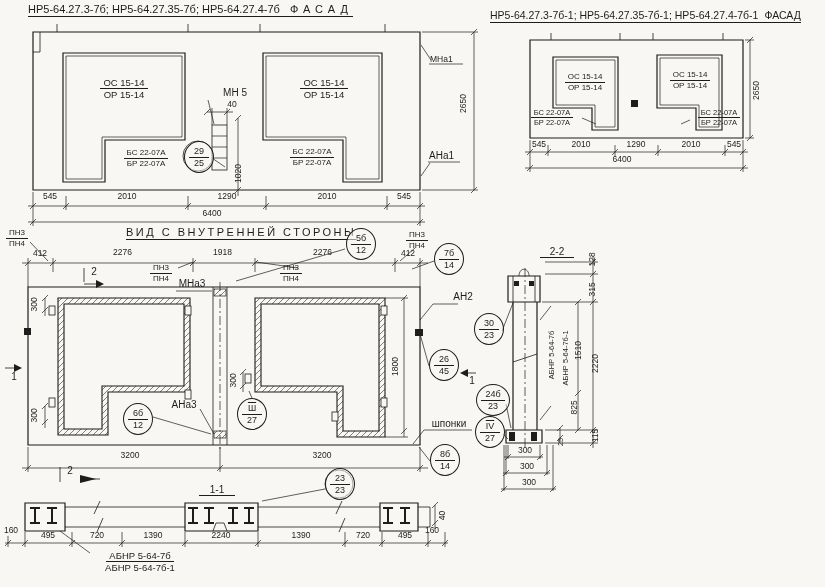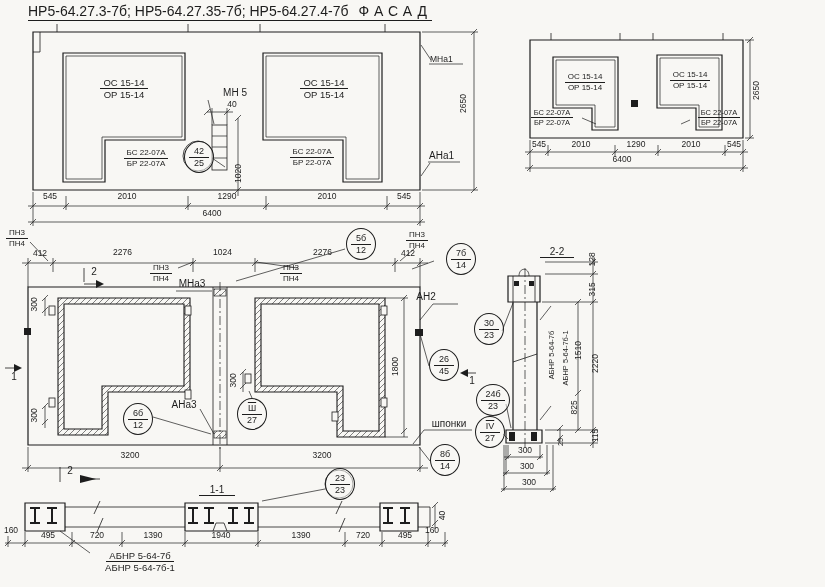--- a/index.html
+++ b/index.html
@@ -8,21 +8,21 @@
   svg.art{position:absolute;left:0;top:0;}
   .s{stroke:#1d1d1d;stroke-width:1.2;fill:none;}
   .t{stroke:#1d1d1d;stroke-width:0.8;fill:none;}
   .d{stroke:#1d1d1d;stroke-width:0.7;fill:none;}
   .blk{fill:#1d1d1d;stroke:none;}
   .lbl{position:absolute;font-size:8.5px;line-height:1.05;text-align:center;white-space:nowrap;}
   .lg{font-size:10px;}
   .sm{font-size:7.5px;}
   .left{text-align:left;}
   .rot{transform:rotate(-90deg);}
-  .title{position:absolute;font-size:14px;white-space:nowrap;border-bottom:1.3px solid #1d1d1d;padding-bottom:1px;}
+  .title{position:absolute;font-size:11px;white-space:nowrap;border-bottom:1.3px solid #1d1d1d;padding-bottom:1px;}
   .fasad{letter-spacing:5px;margin-left:10px;}
   .fasad2{margin-left:6px;}
   .frac{position:absolute;display:flex;flex-direction:column;align-items:center;font-size:9.5px;line-height:1.2;white-space:nowrap;}
   .frac .fa{border-bottom:1px solid #1d1d1d;padding:0 3px;}
   .frac.f8{font-size:8px;}
   .frac.f7{font-size:7.5px;}
   .callout{position:absolute;width:28px;height:30px;border:1.1px solid #1d1d1d;border-radius:50%;
            display:flex;flex-direction:column;align-items:center;justify-content:center;
            font-size:9px;line-height:1.15;background:rgba(248,247,244,.55);}
   .callout .ca{border-bottom:1px solid #1d1d1d;width:72%;text-align:center;}
@@ -210,33 +210,36 @@
   <span>БР 22-07А</span>
 </div>
 <div class="frac f8" style="left:276px;top:147px;width:72px">
   <span class="fa">БС 22-07А</span>
   <span>БР 22-07А</span>
 </div>
 <div class="lbl lg" style="left:217px;top:88px;width:36px">МН 5</div>
 <div class="lbl" style="left:220px;top:100px;width:24px">40</div>
 <div class="lbl rot" style="left:218px;top:169px;width:40px">1020</div>
 <div class="callout" style="left:184px;top:141px">
-  <span class="ca">42</span>
+  <span class="ca">29</span>
   <span class="cb">25</span>
 </div>
 <div class="lbl left" style="left:430px;top:55px;width:40px">МНа1</div>
 <div class="lbl left lg" style="left:429px;top:151px;width:40px">АНа1</div>
 <div class="lbl rot" style="left:443px;top:99px;width:40px">2650</div>
 <div class="lbl" style="left:30px;top:192px;width:40px">545</div>
 <div class="lbl" style="left:107px;top:192px;width:40px">2010</div>
 <div class="lbl" style="left:207px;top:192px;width:40px">1290</div>
 <div class="lbl" style="left:307px;top:192px;width:40px">2010</div>
 <div class="lbl" style="left:384px;top:192px;width:40px">545</div>
 <div class="lbl" style="left:190px;top:209px;width:44px">6400</div>
 
+<div class="title" style="left:490px;top:9px;font-size:10.5px">
+  <span>НР5-64.27.3-7б-1; НР5-64.27.35-7б-1; НР5-64.27.4-7б-1</span><span class="fasad2">ФАСАД</span>
+</div>
 <div class="frac f8" style="left:560px;top:72px;width:50px">
   <span class="fa">ОС 15-14</span>
   <span>ОР 15-14</span>
 </div>
 <div class="frac f8" style="left:665px;top:70px;width:50px">
   <span class="fa">ОС 15-14</span>
   <span>ОР 15-14</span>
 </div>
 <div class="frac f7" style="left:521px;top:108px;width:62px">
   <span class="fa">БС 22-07А</span>
@@ -247,52 +250,53 @@
   <span>БР 22-07А</span>
 </div>
 <div class="lbl" style="left:519px;top:140px;width:40px">545</div>
 <div class="lbl" style="left:561px;top:140px;width:40px">2010</div>
 <div class="lbl" style="left:616px;top:140px;width:40px">1290</div>
 <div class="lbl" style="left:671px;top:140px;width:40px">2010</div>
 <div class="lbl" style="left:714px;top:140px;width:40px">545</div>
 <div class="lbl" style="left:600px;top:155px;width:44px">6400</div>
 <div class="lbl rot" style="left:736px;top:86px;width:40px">2650</div>
 
+<div class="title" style="left:126px;top:226px;letter-spacing:2.5px">ВИД С ВНУТРЕННЕЙ СТОРОНЫ</div>
 <div class="frac f8" style="left:2px;top:228px;width:30px">
   <span class="fa">ПН3</span>
       <span>ПН4</span>
 </div>
 <div class="frac f8" style="left:146px;top:263px;width:30px">
   <span class="fa">ПН3</span>
       <span>ПН4</span>
 </div>
 <div class="frac f8" style="left:276px;top:263px;width:30px">
   <span class="fa">ПН3</span>
       <span>ПН4</span>
 </div>
 <div class="frac f8" style="left:402px;top:230px;width:30px">
   <span class="fa">ПН3</span>
       <span>ПН4</span>
 </div>
 <div class="lbl" style="left:26px;top:249px;width:28px">412</div>
 <div class="lbl" style="left:100px;top:248px;width:45px">2276</div>
-<div class="lbl" style="left:200px;top:248px;width:45px">1024</div>
+<div class="lbl" style="left:200px;top:248px;width:45px">1918</div>
 <div class="lbl" style="left:300px;top:248px;width:45px">2276</div>
 <div class="lbl" style="left:394px;top:249px;width:28px">412</div>
 <div class="callout" style="left:346px;top:228px">
   <span class="ca">5б</span>
       <span class="cb">12</span>
 </div>
-<div class="callout" style="left:446px;top:243px">
+<div class="callout" style="left:434px;top:243px">
   <span class="ca">7б</span>
       <span class="cb">14</span>
 </div>
 <div class="lbl lg" style="left:174px;top:279px;width:36px">МНа3</div>
 <div class="lbl lg" style="left:166px;top:400px;width:36px">АНа3</div>
-<div class="lbl lg" style="left:409px;top:292px;width:34px">АН2</div>
+<div class="lbl lg" style="left:446px;top:292px;width:34px">АН2</div>
 <div class="callout" style="left:123px;top:403px">
   <span class="ca">6б</span>
       <span class="cb">12</span>
 </div>
 <div class="callout" style="left:237px;top:398px">
   <span class="ca ov">Ш</span>
       <span class="cb">27</span>
 </div>
 <div class="callout" style="left:429px;top:349px">
   <span class="ca">26</span>
@@ -344,21 +348,21 @@
 <div class="callout" style="left:325px;top:468px">
   <span class="ca">23</span>
       <span class="cb">23</span>
 </div>
 <div class="lbl" style="left:0px;top:526px;width:22px">160</div>
 <div class="lbl" style="left:420px;top:526px;width:24px">160</div>
 <div class="lbl rot" style="left:430px;top:511px;width:24px">40</div>
 <div class="lbl" style="left:28px;top:531px;width:40px">495</div>
 <div class="lbl" style="left:77px;top:531px;width:40px">720</div>
 <div class="lbl" style="left:133px;top:531px;width:40px">1390</div>
-<div class="lbl" style="left:201px;top:531px;width:40px">1940</div>
+<div class="lbl" style="left:201px;top:531px;width:40px">2240</div>
 <div class="lbl" style="left:281px;top:531px;width:40px">1390</div>
 <div class="lbl" style="left:343px;top:531px;width:40px">720</div>
 <div class="lbl" style="left:385px;top:531px;width:40px">495</div>
 <div class="frac" style="left:70px;top:550px;width:140px">
   <span class="fa">АБНР 5-64-7б</span>
   <span>АБНР 5-64-7б-1</span>
 </div>
 
 </div>
 

